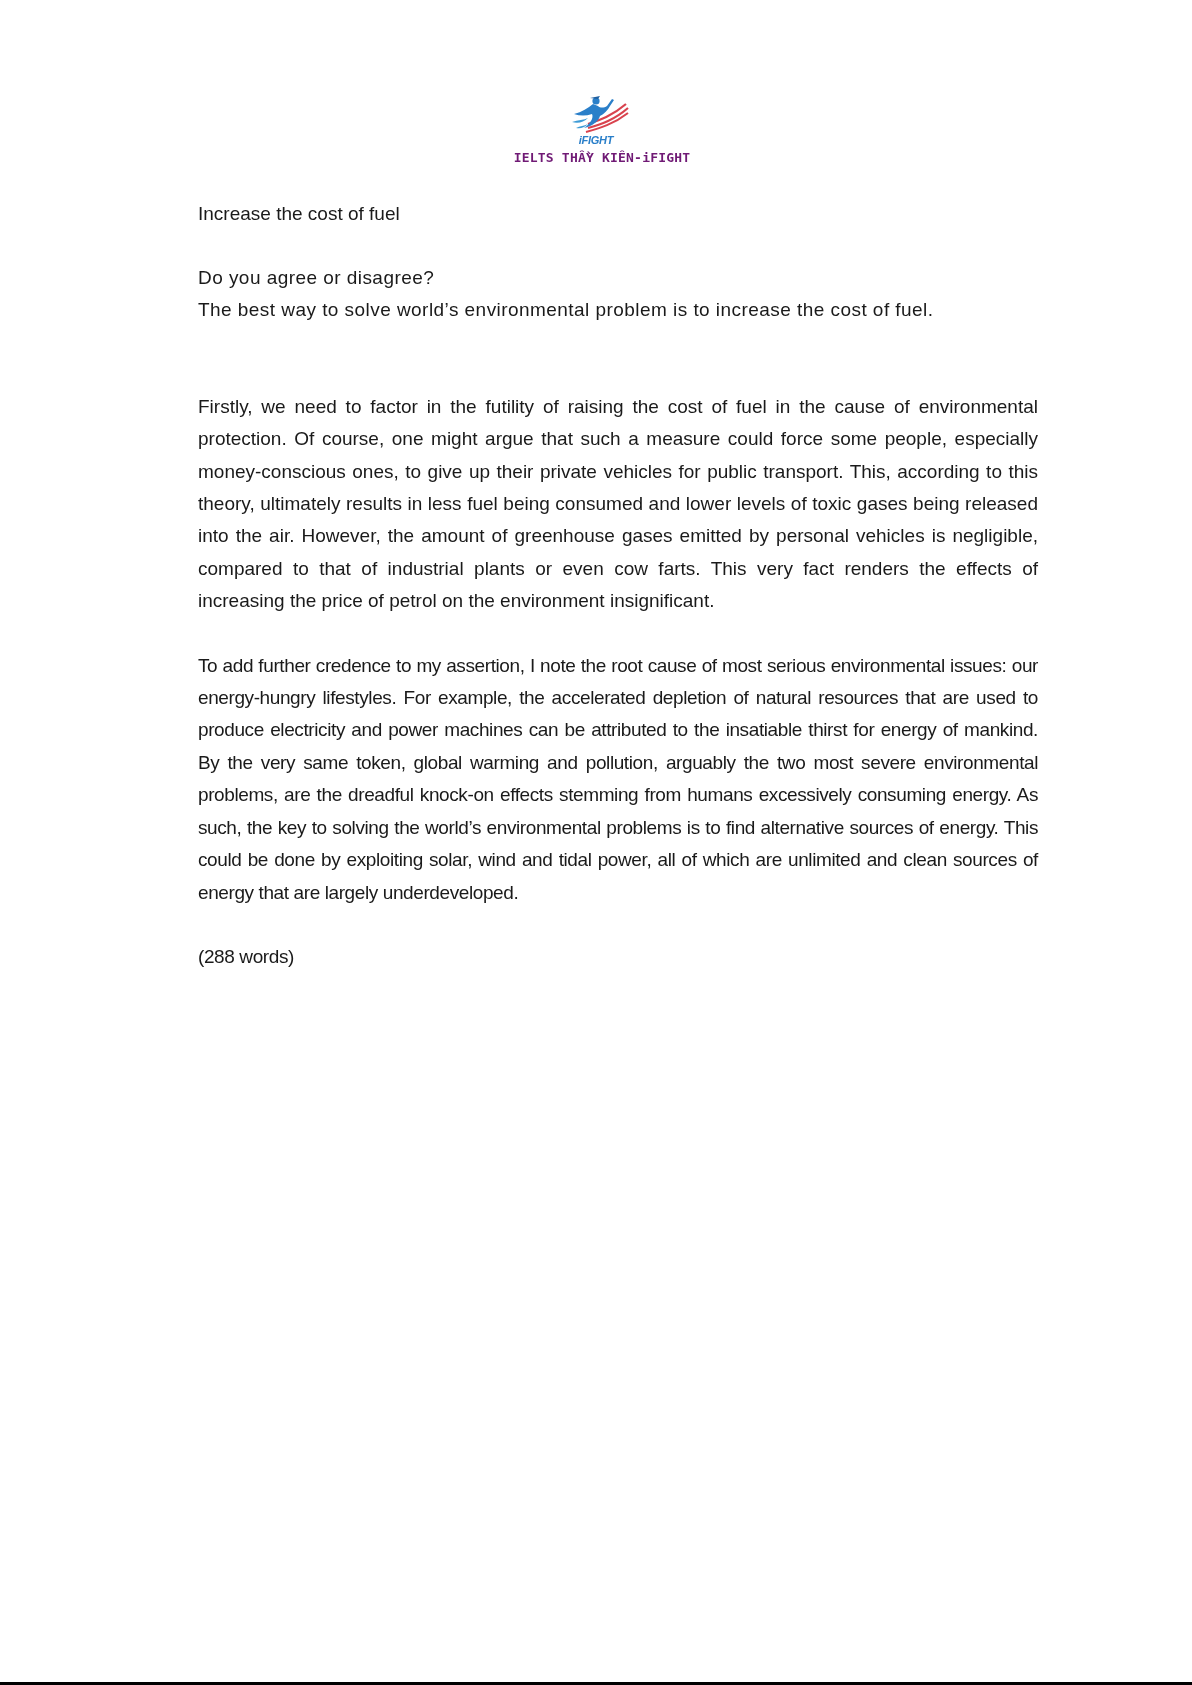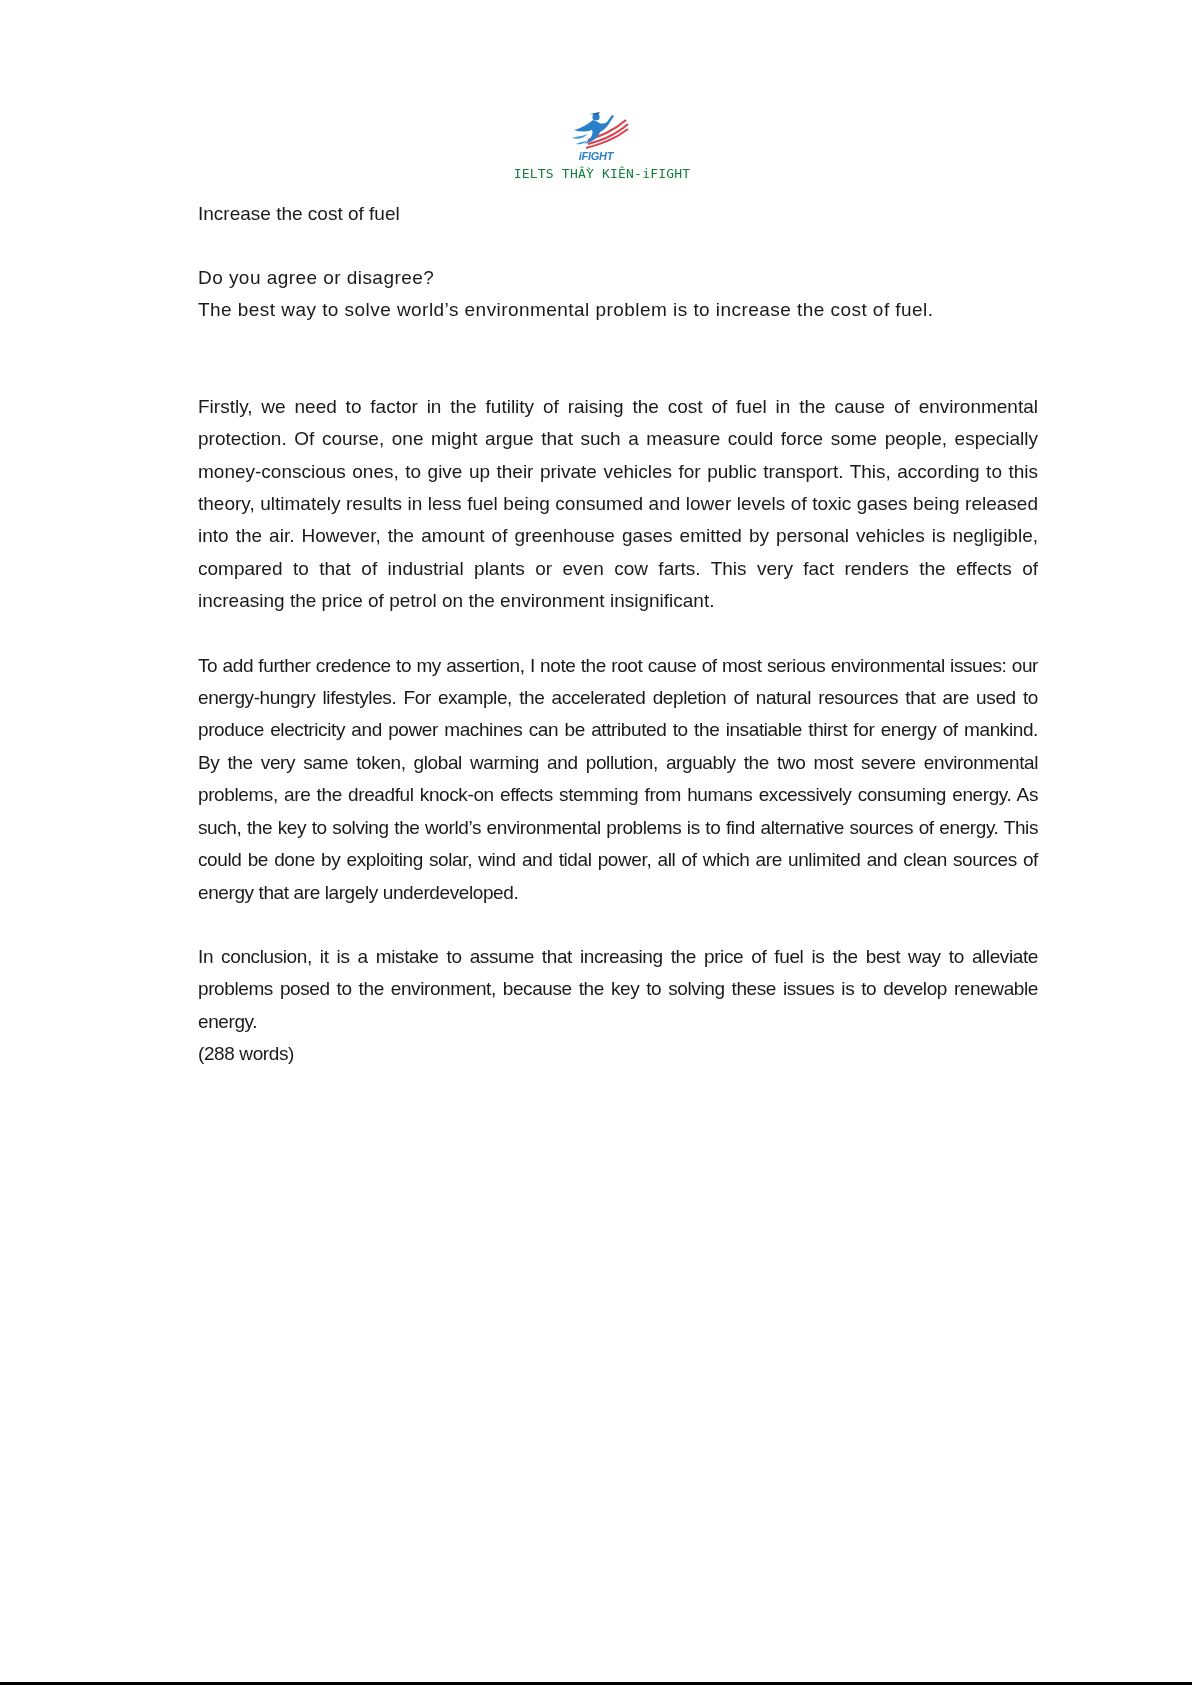--- a/index.html
+++ b/index.html
@@ -12,41 +12,41 @@
       height: 1685px;
       position: relative;
       overflow: hidden;
       font-family: "Liberation Sans", sans-serif;
       color: #1a1a1a;
     }
     .logo {
       position: absolute;
       left: 0;
       width: 1192px;
-      top: 110px;
+      top: 94px;
       text-align: center;
     }
     .logo svg {
       display: block;
       margin: 0 auto;
     }
     .logo .brand {
       font-family: "Liberation Sans", sans-serif;
       font-style: italic;
       font-weight: bold;
       font-size: 11px;
       color: #2a7fc9;
       margin-top: -4px;
       letter-spacing: -0.3px;
     }
     .logo .tagline {
       font-family: "DejaVu Sans Mono", monospace;
-      font-weight: normal;
+      font-weight: bold;
       font-size: 13px;
-      color: #15803d;
+      color: #701a75;
       margin-top: 4px;
       letter-spacing: 0.2px;
       margin-left: 12px;
     }
     .content {
       position: absolute;
       left: 198px;
       top: 198px;
       width: 840px;
       font-size: 19px;
@@ -104,17 +104,16 @@
   <p class="title">Increase the cost of fuel</p>
   <div class="gap"></div>
   <p class="question">Do you agree or disagree?</p>
   <p class="question">The best way to solve world’s environmental problem is to increase the cost of fuel.</p>
   <div class="gap"></div>
   <div class="gap"></div>
   <p>Firstly, we need to factor in the futility of raising the cost of fuel in the cause of environmental protection. Of course, one might argue that such a measure could force some people, especially money-conscious ones, to give up their private vehicles for public transport. This, according to this theory, ultimately results in less fuel being consumed and lower levels of toxic gases being released into the air. However, the amount of greenhouse gases emitted by personal vehicles is negligible, compared to that of industrial plants or even cow farts. This very fact renders the effects of increasing the price of petrol on the environment insignificant.</p>
   <div class="gap"></div>
   <p class="cond">To add further credence to my assertion, I note the root cause of most serious environmental issues: our energy-hungry lifestyles. For example, the accelerated depletion of natural resources that are used to produce electricity and power machines can be attributed to the insatiable thirst for energy of mankind. By the very same token, global warming and pollution, arguably the two most severe environmental problems, are the dreadful knock-on effects stemming from humans excessively consuming energy. As such, the key to solving the world’s environmental problems is to find alternative sources of energy. This could be done by exploiting solar, wind and tidal power, all of which are unlimited and clean sources of energy that are largely underdeveloped.</p>
   <div class="gap"></div>
-  <p class="cond">In conclusion, it is a mistake to assume that increasing the price of fuel is the best way to alleviate problems posed to the environment, because the key to solving these issues is to develop renewable energy.</p>
   <p class="cond">(288 words)</p>
 </div>
 
 <div class="bottom-rule"></div>
 
 </body></html>

